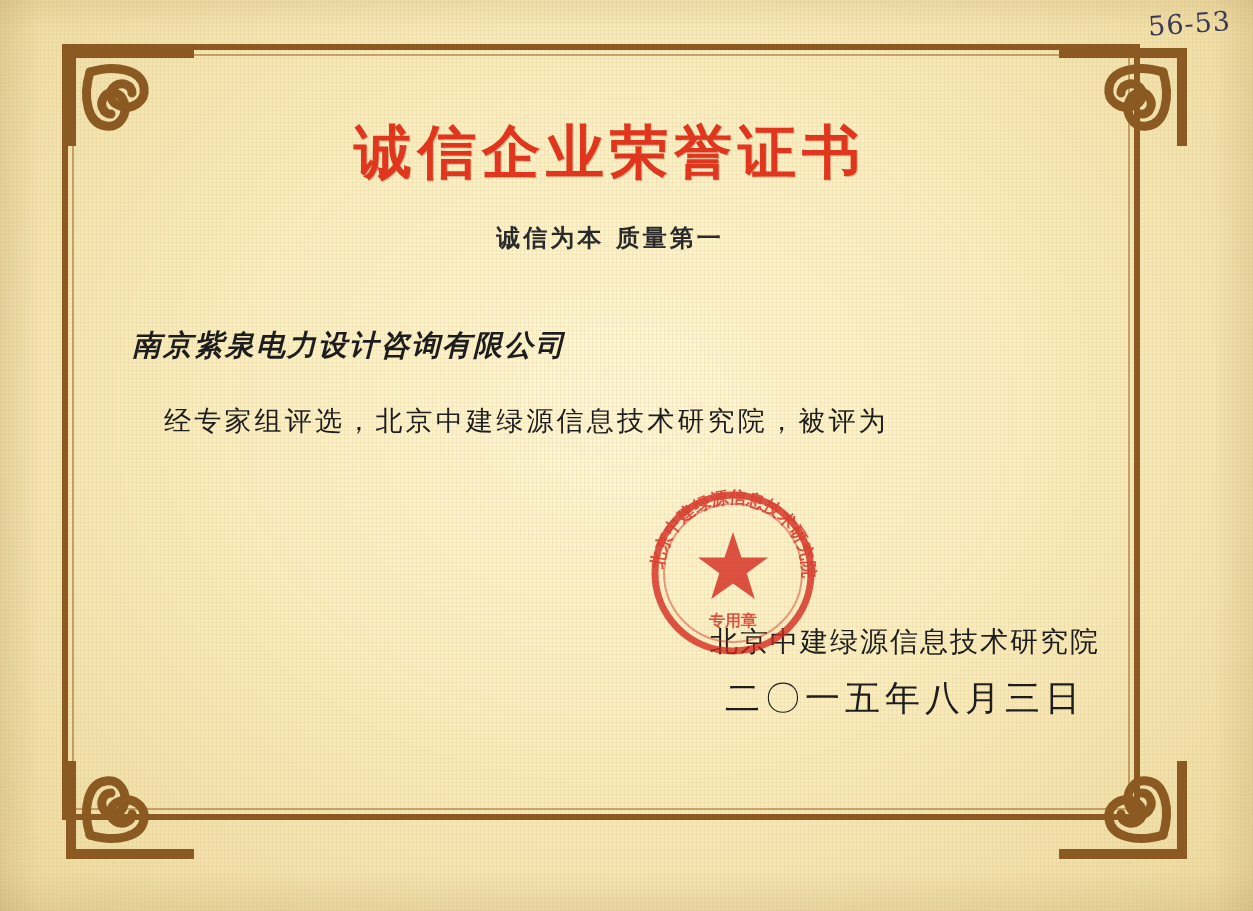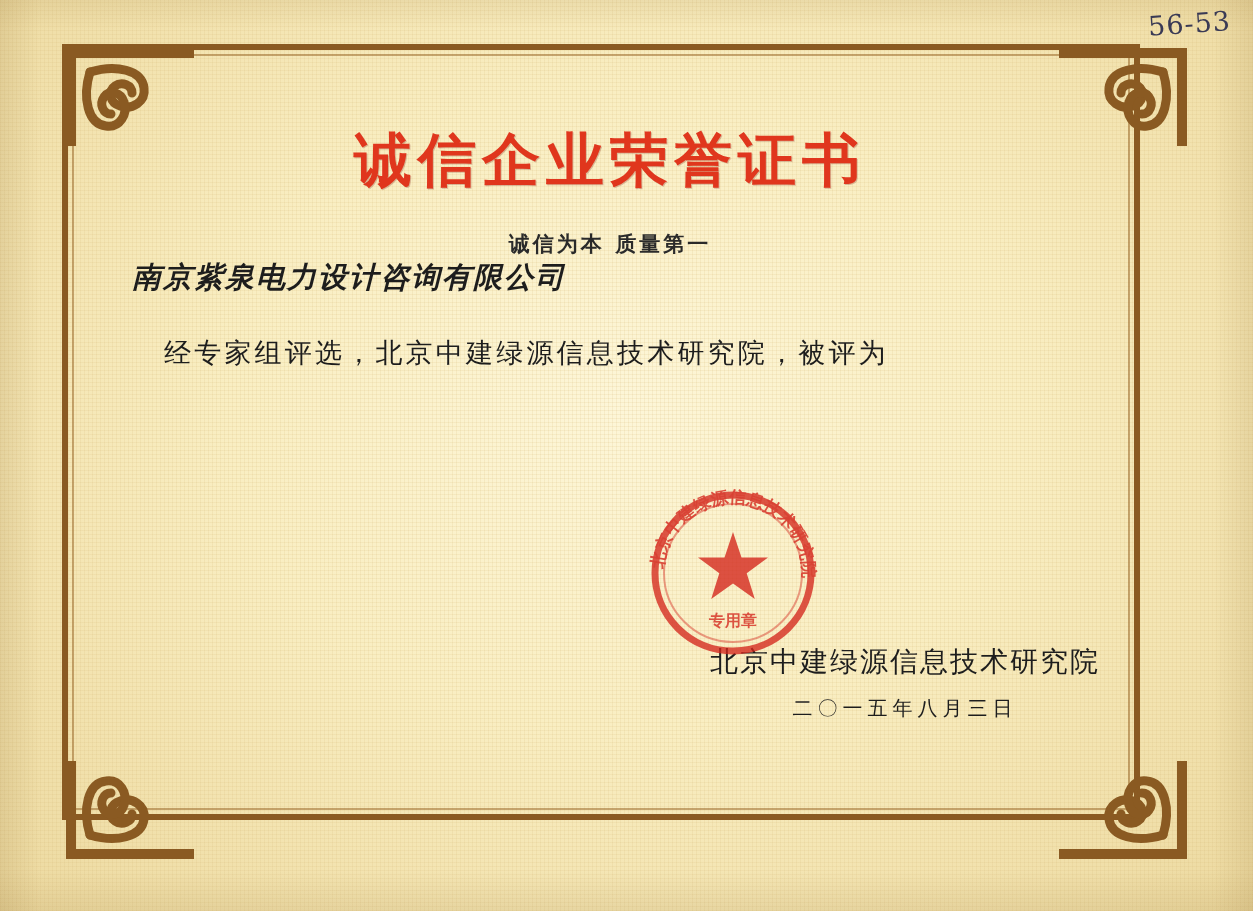--- a/index.html
+++ b/index.html
@@ -73,41 +73,42 @@
   
   .content {
     position: absolute;
     left: 110px;
     top: 90px;
     width: 1000px;
     height: 690px;
   }
 
   .title {
-    margin-top: 32px;
+    margin-top: 24px;
     text-align: center;
     font-family: "DejaVu Sans", "Liberation Sans", sans-serif;
     font-weight: bold;
     font-size: 58px;
     letter-spacing: 6px;
     color: #e0361d;
     text-shadow: 1px 1px 0 rgba(120,20,10,0.25);
   }
 
   .subtitle {
     margin-top: 30px;
     text-align: center;
     font-family: "DejaVu Sans", "Liberation Sans", sans-serif;
     font-weight: bold;
-    font-size: 21px;
+    font-size: 24px;
     letter-spacing: 3px;
     color: #2a2a2a;
   }
 
   .recipient {
+    margin-top: 72px;
     margin-left: 22px;
     font-family: "DejaVu Serif", "Liberation Serif", serif;
     font-weight: bold;
     font-style: italic;
     font-size: 29px;
     letter-spacing: 2px;
     color: #1d1d1d;
   }
 
   .body-text {
@@ -131,21 +132,21 @@
     font-family: "DejaVu Serif", "Liberation Serif", serif;
     color: #1d1d1d;
   }
   .sig-org {
     font-size: 28px;
     letter-spacing: 2px;
     white-space: nowrap;
   }
   .sig-date {
     margin-top: 14px;
-    font-size: 20px;
+    font-size: 35px;
     letter-spacing: 5px;
     white-space: nowrap;
   }
 
   
   .seal {
     position: absolute;
     left: 640px;
     top: 480px;
     width: 186px;

